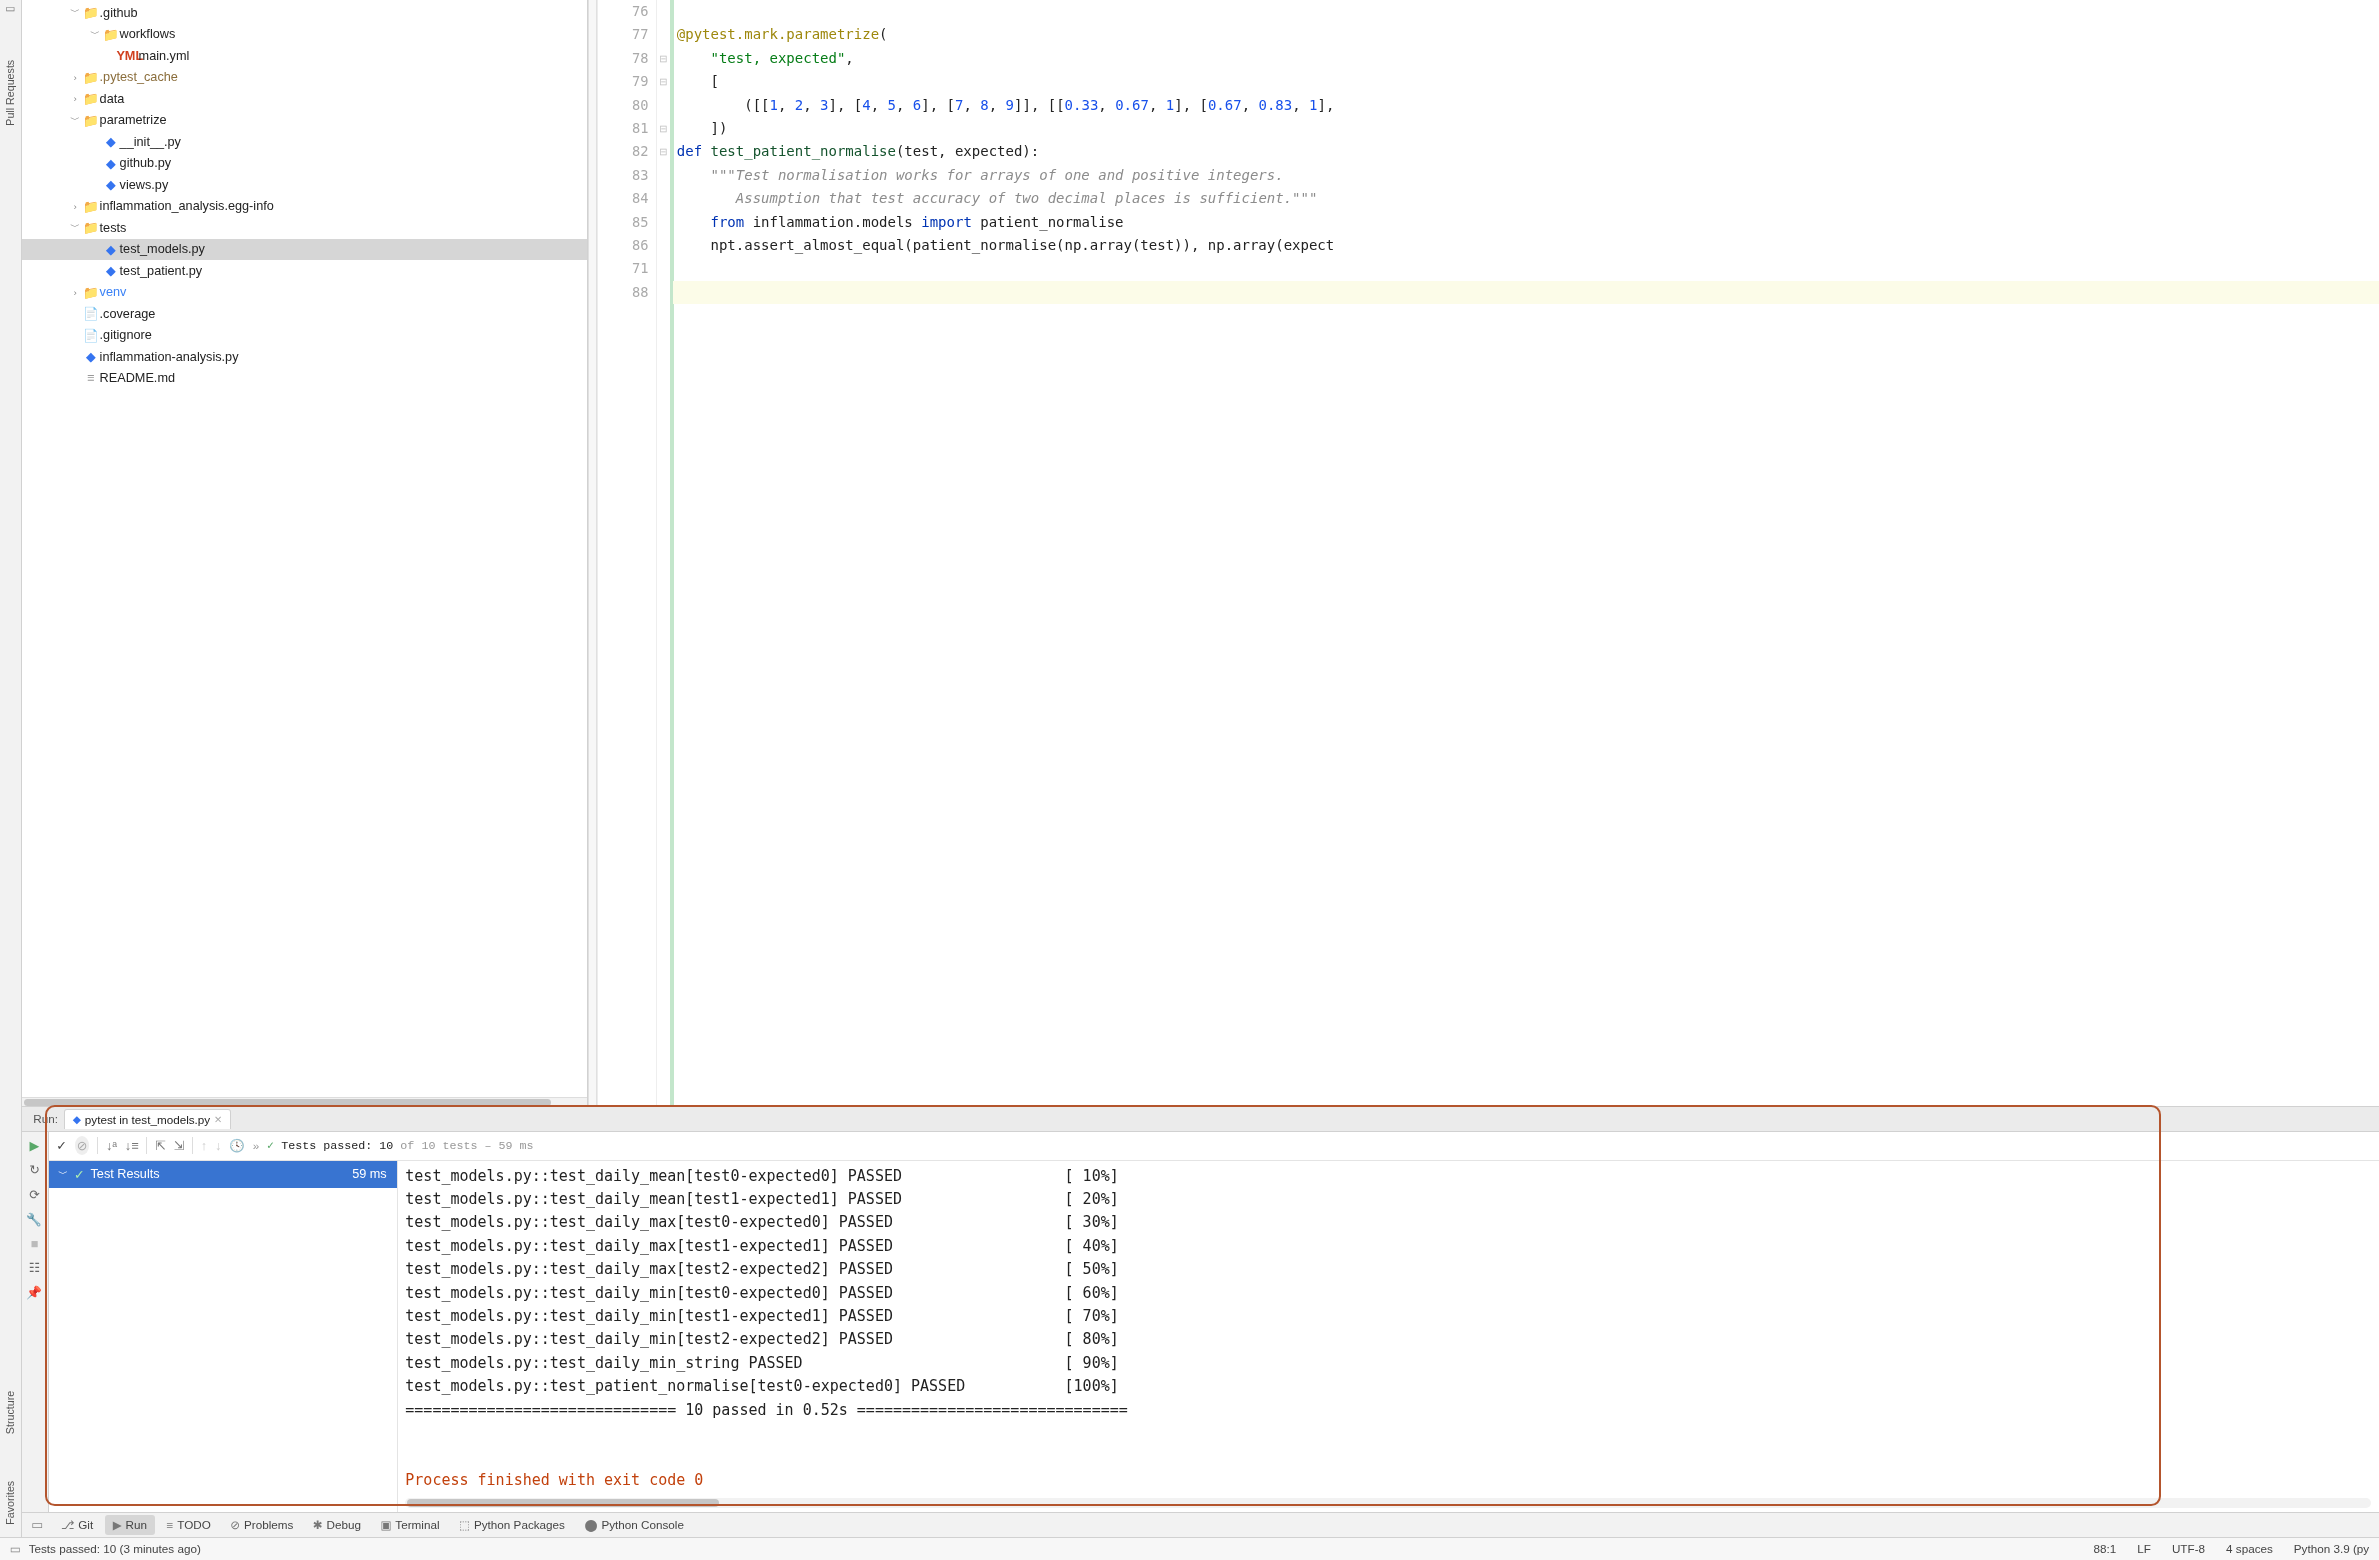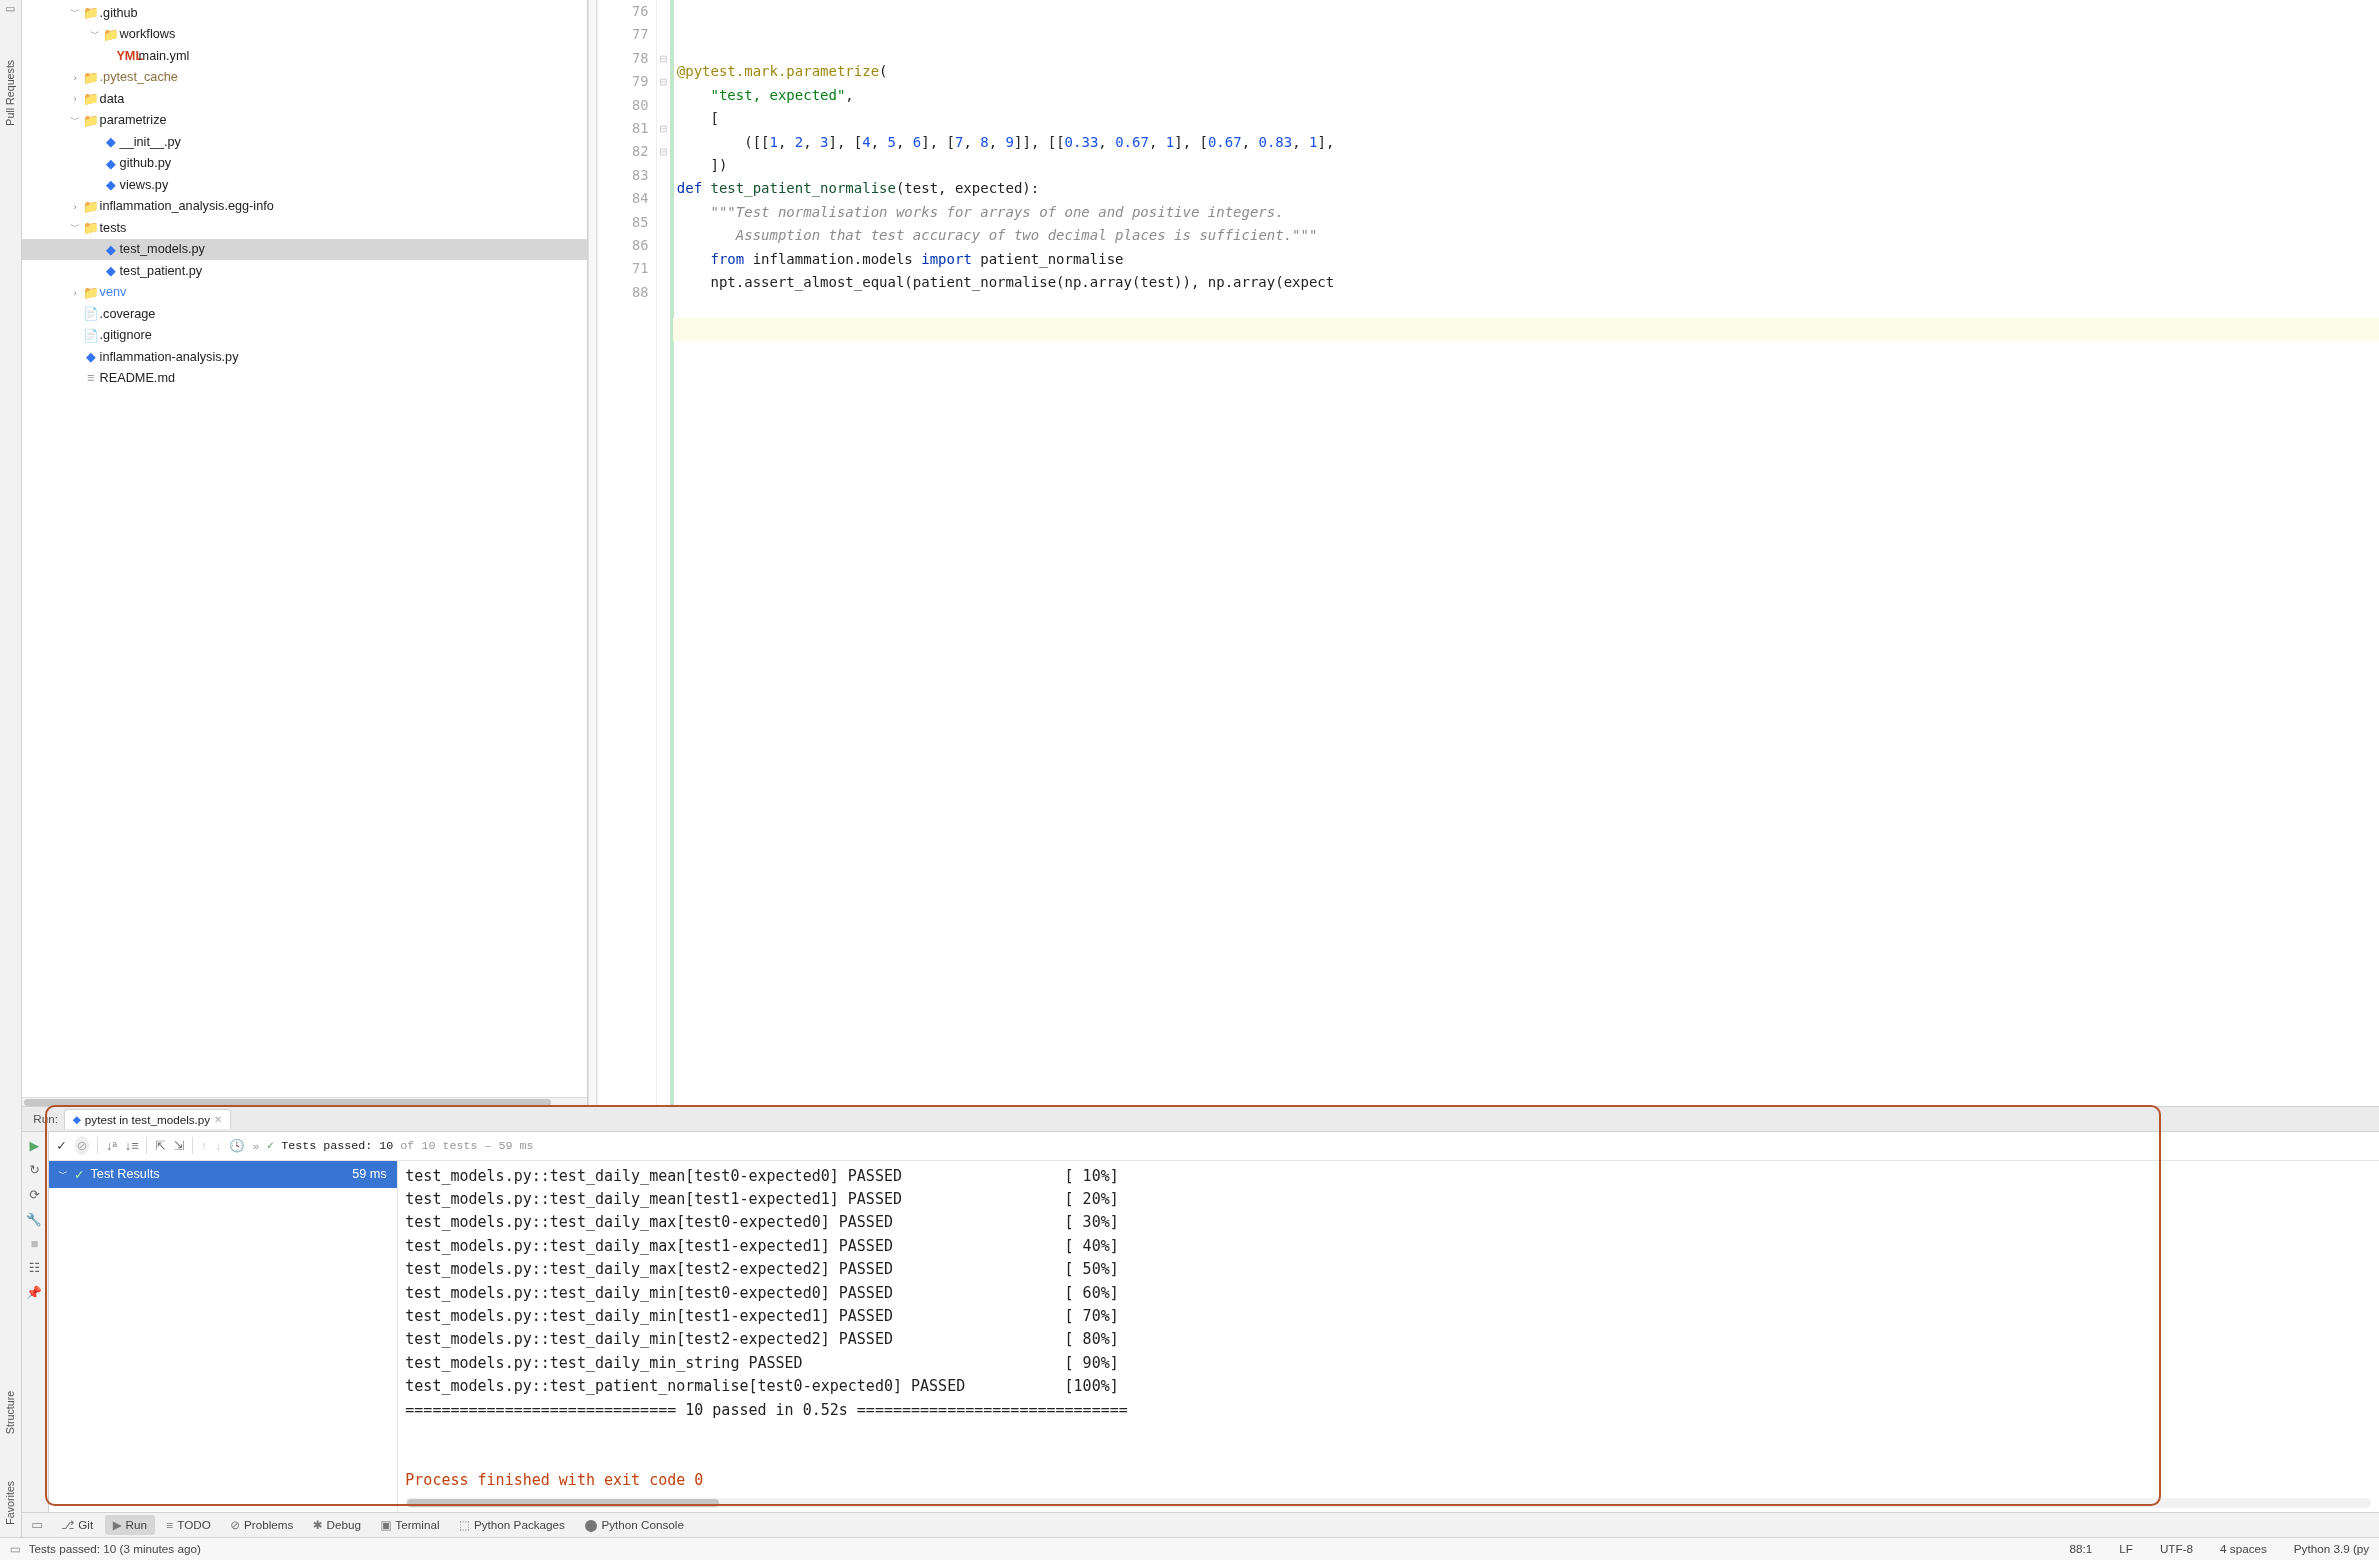--- a/index.html
+++ b/index.html
@@ -92,21 +92,20 @@
 .gutter .run-gut {
   position: absolute; right: -17.6px; top: 3.9px; color: #59a869; font-size: 11.7px;
 }
 .fold-strip { width: 15.6px; position: relative; background: #fff; }
 .fold-strip .fold { position: absolute; left: 2px; color: #c0c0c0; font-size: 9.8px;}
 .code-area {
   flex: 1;
   font-family: "Menlo","Consolas",monospace; font-size: 14px;
   overflow: hidden; white-space: pre; line-height: 23.4px;
   position: relative;
-  margin-top: 37px;
 }
 .code-line { height: 23.4px; padding-left: 3.9px; }
 .code-line.hl { background: #fcfce8; }
 .kw { color: #0033b3; }
 .dec { color: #9e880d; }
 .str { color: #067d17; }
 .num { color: #1750eb; }
 .cmt { color: #8c8c8c; font-style: italic; }
 .fn { color: #14532d; }
 .chg-marker {
@@ -183,21 +182,21 @@
   display:flex; align-items:center; gap:3.9px; padding: 2.9px 7.8px;
   font-size: 11.7px; color: #444; cursor:pointer; border-radius:2.9px;
 }
 .status-tools .tool-item.active { background: #d6d6d6; }
 .status-tools .ico { color:#777; font-size:11.7px; }
 .status-bar {
   height: 23.4px; border-top: 1px solid #d1d1d1; background: #f7f7f7;
   display:flex; align-items:center; justify-content:space-between;
   padding: 0 9.8px; font-size: 11.7px; color:#444;
 }
-.status-bar .right { display:flex; gap:27px; }
+.status-bar .right { display:flex; gap:21px; }
 </style>
 </head>
 <body>
 
 <div class="main-area">
   <div class="left-sidebar">
     <div class="v-stack">
       <span class="side-icon">▭</span>
       <span class="vert-text">Pull Requests</span>
     </div>

